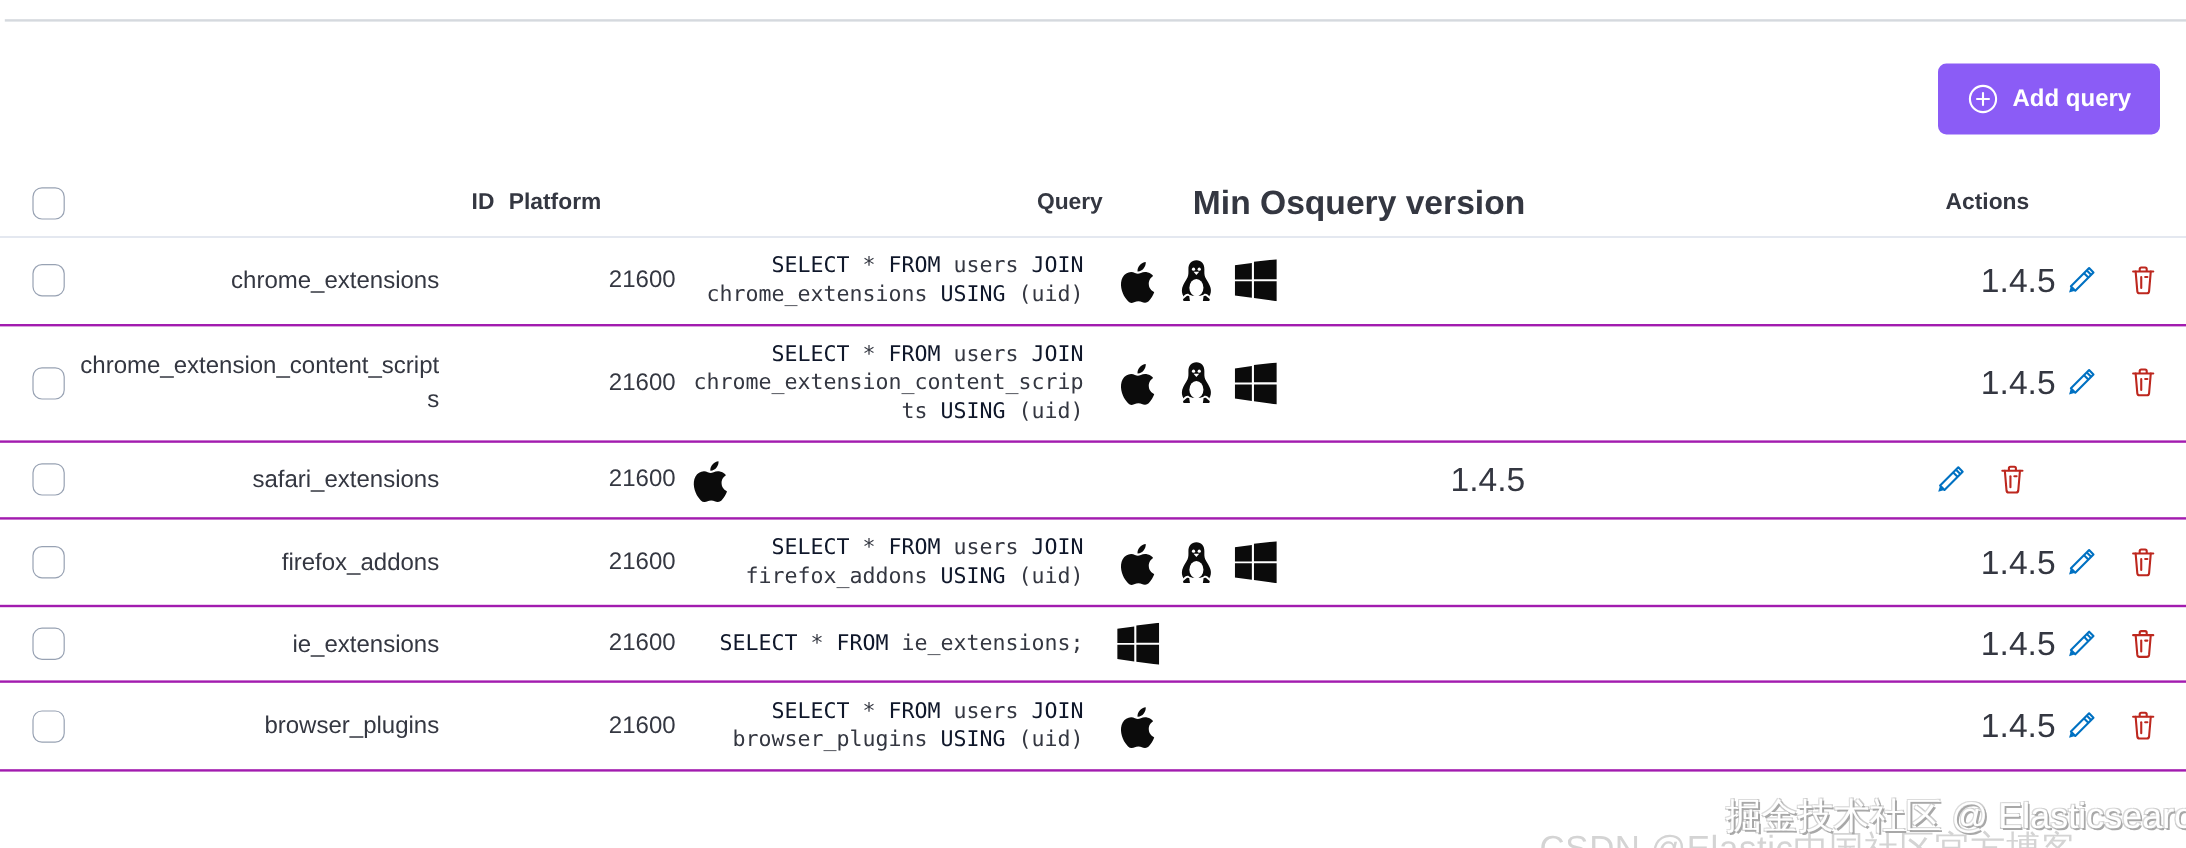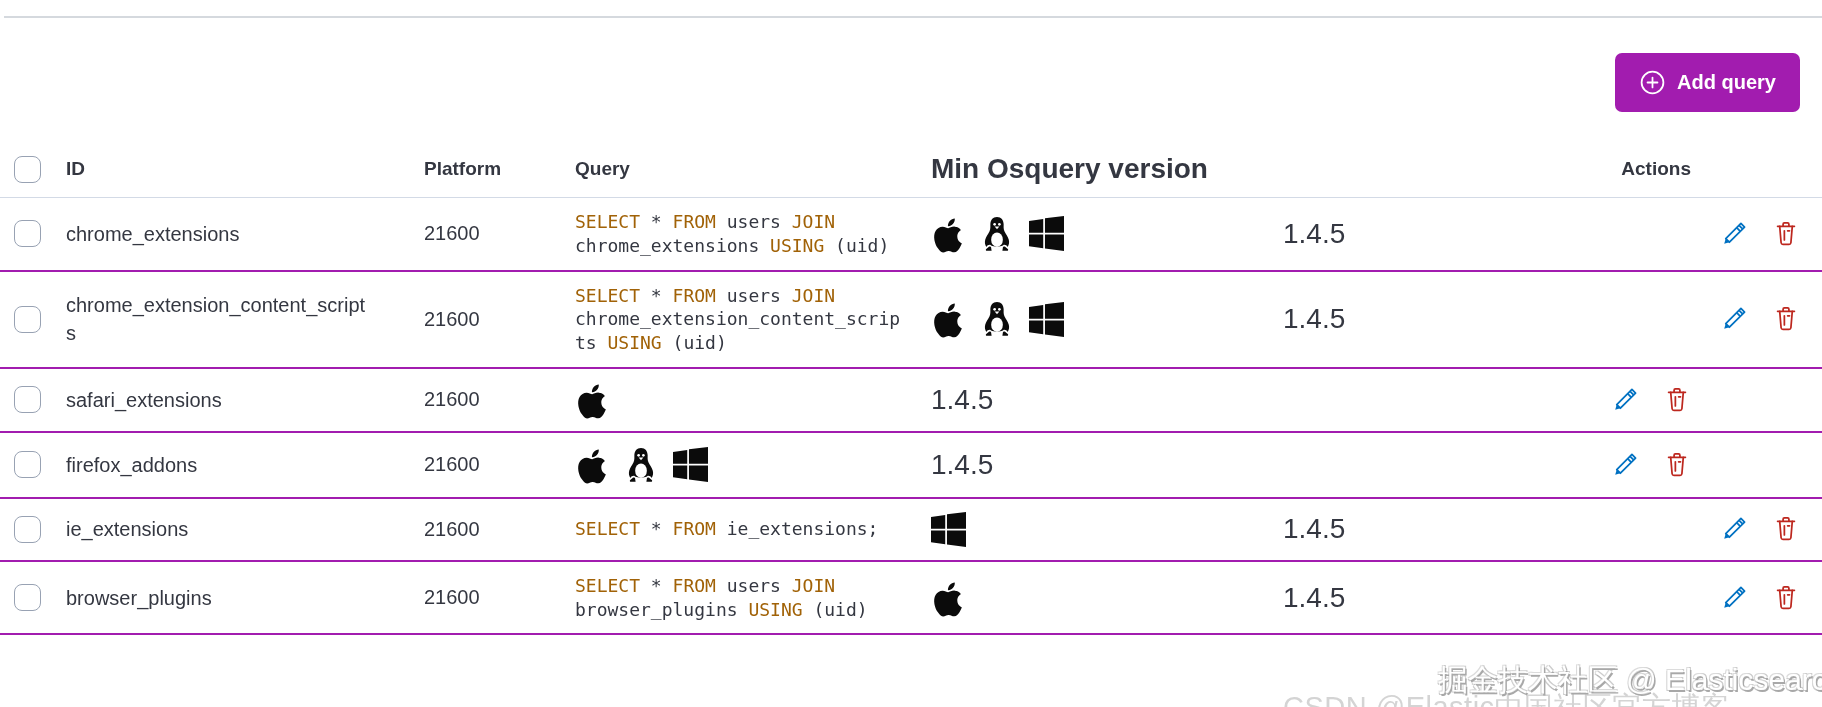--- a/index.html
+++ b/index.html
@@ -6,53 +6,54 @@
   html,body { background:#fff; }
   #page {
     position:relative; width:1822px; height:707px; overflow:hidden;
     background:#fff; font-family:"Liberation Sans", sans-serif; color:#343741;
   }
   .top-divider { position:absolute; top:16px; left:4px; right:0; height:2px; background:#d5d9de; }
 
   
   .add-btn {
     position:absolute; top:53px; right:22px; height:59px; padding:0 24px;
-    background:#a21caf; color:#fff; border:none; border-radius:7px;
+    background:#8b5cf6; color:#fff; border:none; border-radius:7px;
     font-family:"Liberation Sans", sans-serif; font-size:20px; font-weight:700;
     display:flex; align-items:center; gap:11px; cursor:pointer;
   }
   .add-btn svg { display:block; }
 
   
   .table { position:absolute; top:141px; left:0; right:0; }
   .grid-row {
     display:grid;
     grid-template-columns:54px 358px 151px 356px 352px 442px minmax(0,1fr);
     align-items:center;
+    text-align:right;
   }
   .thead { height:57px; border-bottom:1px solid #d3dae6; font-size:19px; font-weight:700; color:#343741; }
   .row { min-height:63px; border-bottom:2px solid #a21caf; }
   .cell { padding:12px 0; }
   .c-check { padding-left:14px; }
   .c-id, .c-interval, .c-query, .c-platform, .c-version { padding-left:12px; }
   .c-actions { display:flex; justify-content:flex-end; align-items:center; gap:24px; padding-right:22px; }
   .thead .c-actions { padding:0 22px 0 0; }
 
   .checkbox {
     display:inline-block; width:27px; height:27px; border:1.5px solid #98a2b3;
     border-radius:8px; background:#fff; cursor:pointer; vertical-align:middle;
   }
   .id-text { font-size:20px; line-height:1.4; width:300px; overflow-wrap:break-word; }
   .c-interval { font-size:20px; }
   .c-version { font-size:28px; }
   .sql {
     display:block; width:328px; font-family:"DejaVu Sans Mono", monospace;
     font-size:18px; line-height:1.32; color:#343741; overflow-wrap:break-word; white-space:normal;
   }
-  .sql .kw { color:#a16207; }
+  .sql .kw { color:#0f172a; }
   .c-platform { display:flex; align-items:center; gap:13px; }
   .c-platform svg { display:block; }
 
   .icon-btn { background:none; border:none; padding:0; cursor:pointer; line-height:0; }
 
   
   .wm-csdn {
     position:absolute; left:1283px; top:688px; font-size:29px; color:#d4d4d4;
     white-space:nowrap; letter-spacing:0.5px;
   }
@@ -237,20 +238,23 @@
   </div>
 
   <div class="grid-row row">
     <div class="cell c-check">
       <span class="checkbox"></span>
     </div>
     <div class="cell c-id">
       <div class="id-text">firefox_addons</div>
     </div>
     <div class="cell c-interval">21600</div>
+    <div class="cell c-query">
+      <code class="sql"><span class="kw">SELECT</span> * <span class="kw">FROM</span> users <span class="kw">JOIN</span> firefox_addons <span class="kw">USING</span> (uid)</code>
+    </div>
     <div class="cell c-platform">
   <svg width="34" height="38" viewBox="0 0 24 26">
     <path fill="#0b0b0b" d="M12.152 8.896c-.948 0-2.415-1.078-3.96-1.04-2.04.027-3.91 1.183-4.961 3.014-2.117 3.675-.546 9.103 1.519 12.09 1.013 1.454 2.208 3.09 3.792 3.039 1.52-.065 2.09-.987 3.935-.987 1.831 0 2.35.987 3.96.948 1.637-.026 2.676-1.48 3.676-2.948 1.156-1.688 1.636-3.325 1.662-3.415-.039-.013-3.182-1.221-3.22-4.857-.026-3.04 2.48-4.494 2.597-4.559-1.429-2.09-3.623-2.324-4.39-2.376-2-.156-3.675 1.091-4.61 1.091zm3.378-3.066c.843-1.012 1.4-2.427 1.245-3.83-1.207.052-2.662.805-3.532 1.818-.78.896-1.454 2.338-1.273 3.714 1.338.104 2.715-.688 3.56-1.702z"></path>
   </svg>
 
   <svg width="38" height="40" viewBox="0 0 24 24">
     <path fill="#0b0b0b" d="M12 1.2c-2.7 0-4.2 2-4.2 4.7 0 1.6.15 2.9-.5 4.3-.72 1.6-2.25 3.4-2.75 5.5-.4 1.7-.2 3.2.75 4.5.45-.9 1.35-1.5 2.35-1.4.1 0 .95 1.2 4.35 1.2s4.25-1.2 4.35-1.2c1-.1 1.9.5 2.35 1.4.95-1.3 1.15-2.8.75-4.5-.5-2.1-2.03-3.9-2.75-5.5-.65-1.4-.5-2.7-.5-4.3 0-2.7-1.5-4.7-4.2-4.7z"></path>
     <ellipse cx="12" cy="15.6" rx="3.7" ry="4.6" fill="#fff"></ellipse>
     <circle cx="10.5" cy="5.9" r=".85" fill="#fff"></circle>
     <circle cx="13.5" cy="5.9" r=".85" fill="#fff"></circle>

